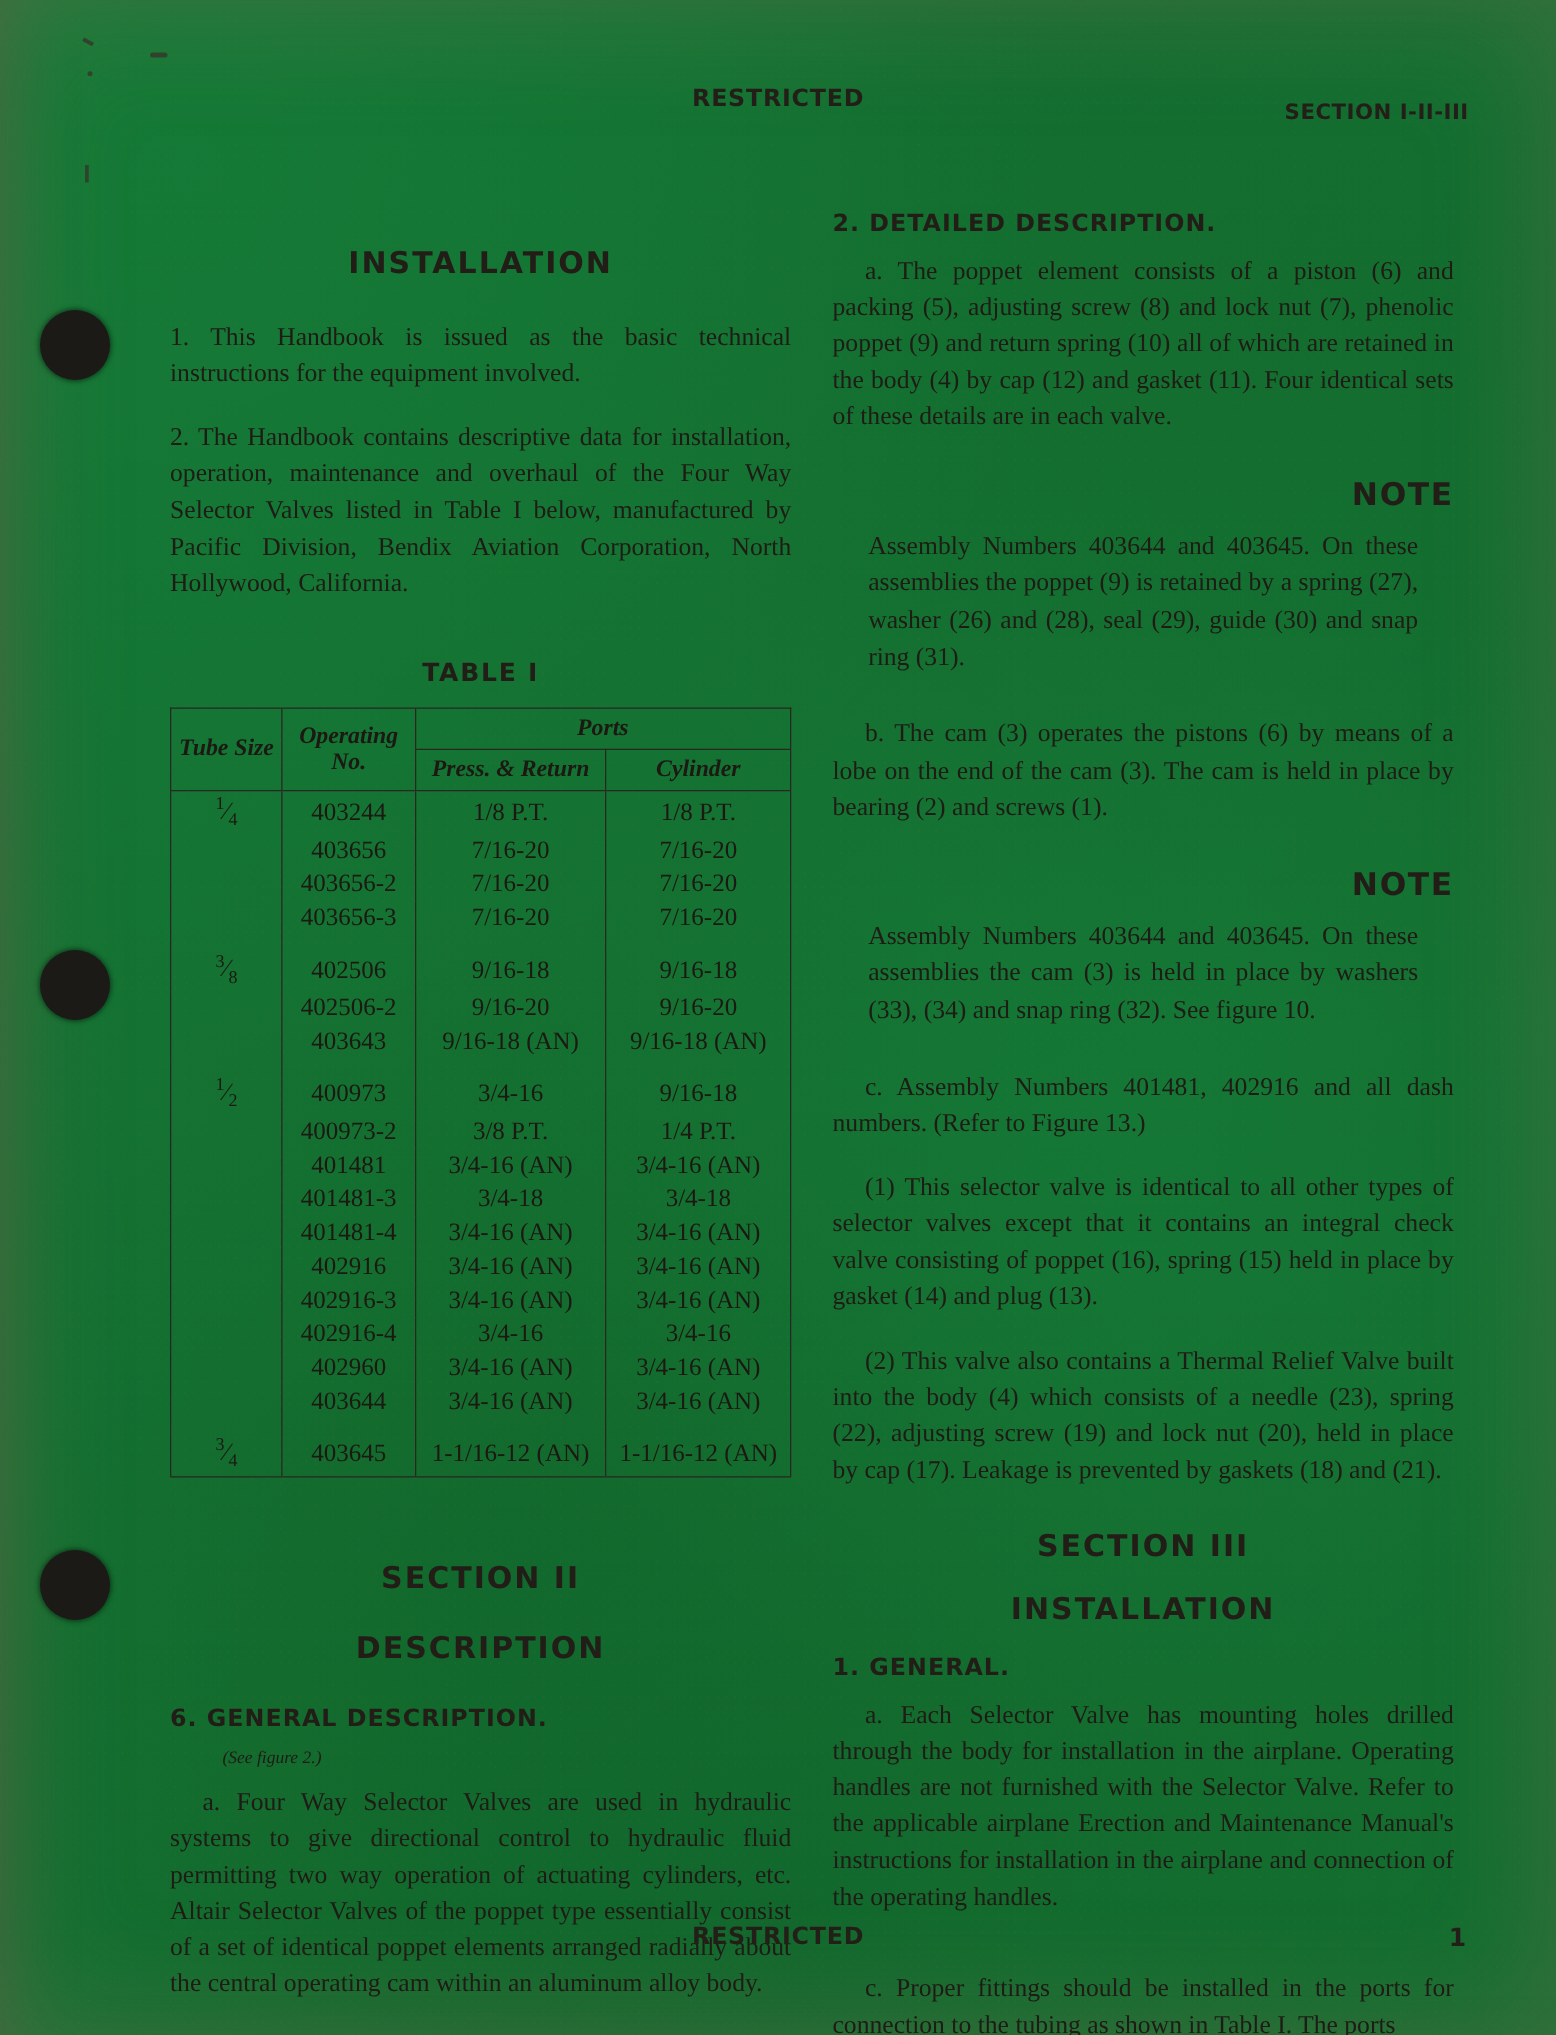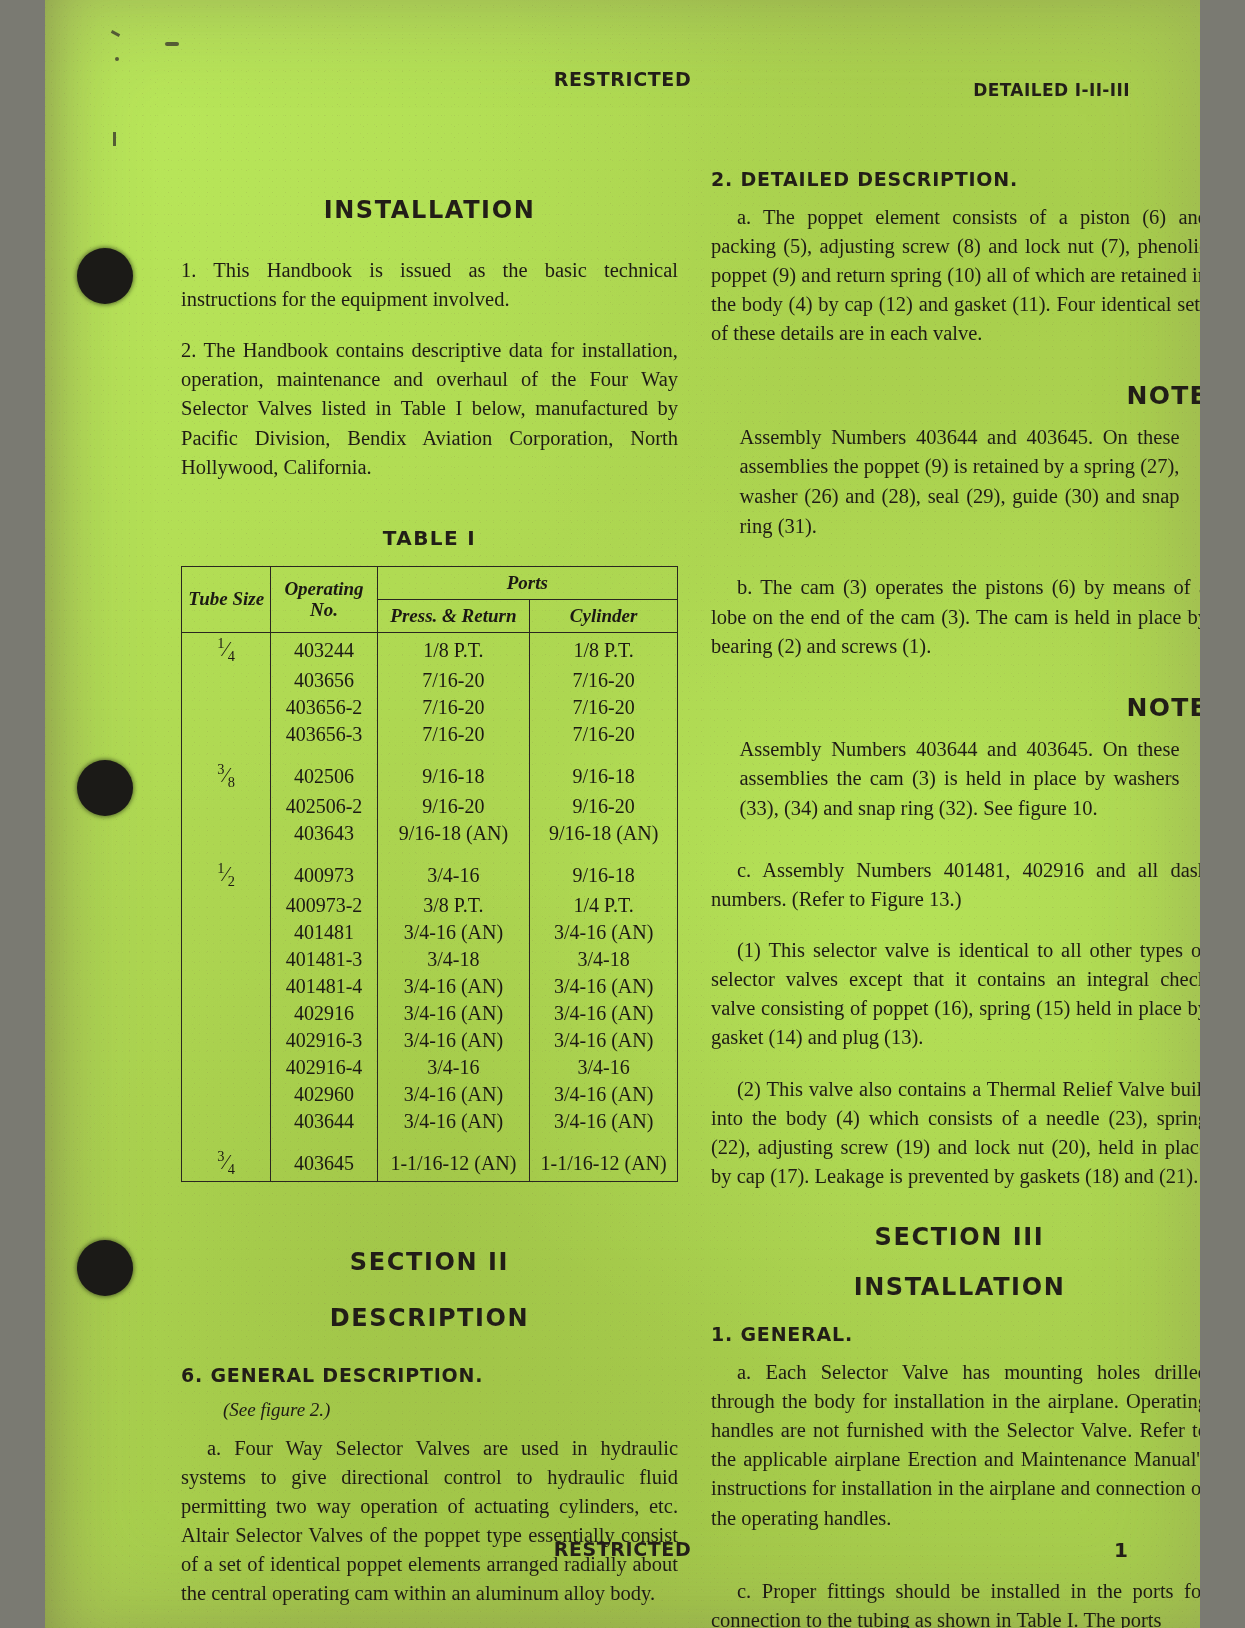--- a/index.html
+++ b/index.html
@@ -2,24 +2,24 @@
 <html><head>
 <meta charset="utf-8">
 <style>
   html, body {
     margin: 0;
     padding: 0;
     background: #7a7a72;
   }
   .page {
     position: relative;
-    width: 1155px;
+    width: 1245px;
     height: 1628px;
     margin: 0 auto;
-    background: #bef264;
+    background: #15803d;
     overflow: hidden;
     font-family: "Liberation Serif", serif;
     color: #1d1a14;
   }
   
   .paper-grain {
     position: absolute;
     inset: 0;
     pointer-events: none;
     background:
@@ -164,21 +164,21 @@
     font-size: 20.5px;
     line-height: 1.45;
     text-align: justify;
     margin: 0 auto;
     width: 440px;
     color: #1f1b15;
   }
   .see-fig {
     font-family: "Liberation Serif", serif;
     font-style: italic;
-    font-size: 19px;
+    font-size: 14px;
     margin: 0;
     padding-left: 42px;
     color: #1f1b15;
   }
 
   
   .table-cap {
     font-family: "DejaVu Sans", sans-serif;
     font-weight: 700;
     font-size: 20px;
@@ -255,21 +255,21 @@
 
   <div class="fleck" style="left:66px;top:32px;width:9px;height:3px;transform:rotate(28deg);"></div>
   <div class="fleck" style="left:70px;top:57px;width:4px;height:4px;border-radius:50%;"></div>
   <div class="fleck" style="left:120px;top:42px;width:14px;height:4px;border-radius:3px;"></div>
   <div class="fleck" style="left:68px;top:132px;width:3px;height:14px;"></div>
 
   <div class="hdr">
     <div class="hdr-center">
       <div class="hdr-restricted">RESTRICTED</div>
     </div>
-    <div class="hdr-sections">DETAILED I-II-III</div>
+    <div class="hdr-sections">SECTION I-II-III</div>
   </div>
 
   <div class="col col-left">
 
     <div class="sect-sub">INSTALLATION</div>
 
     <div class="gap-l"></div>
     <p class="body">1. This Handbook is issued as the basic technical instructions for the equipment involved.</p>
     <div class="gap-m"></div>
     <p class="body">2. The Handbook contains descriptive data for installation, operation, maintenance and overhaul of the Four Way Selector Valves listed in Table I below, manufactured by Pacific Division, Bendix Aviation Corporation, North Hollywood, California.</p>

